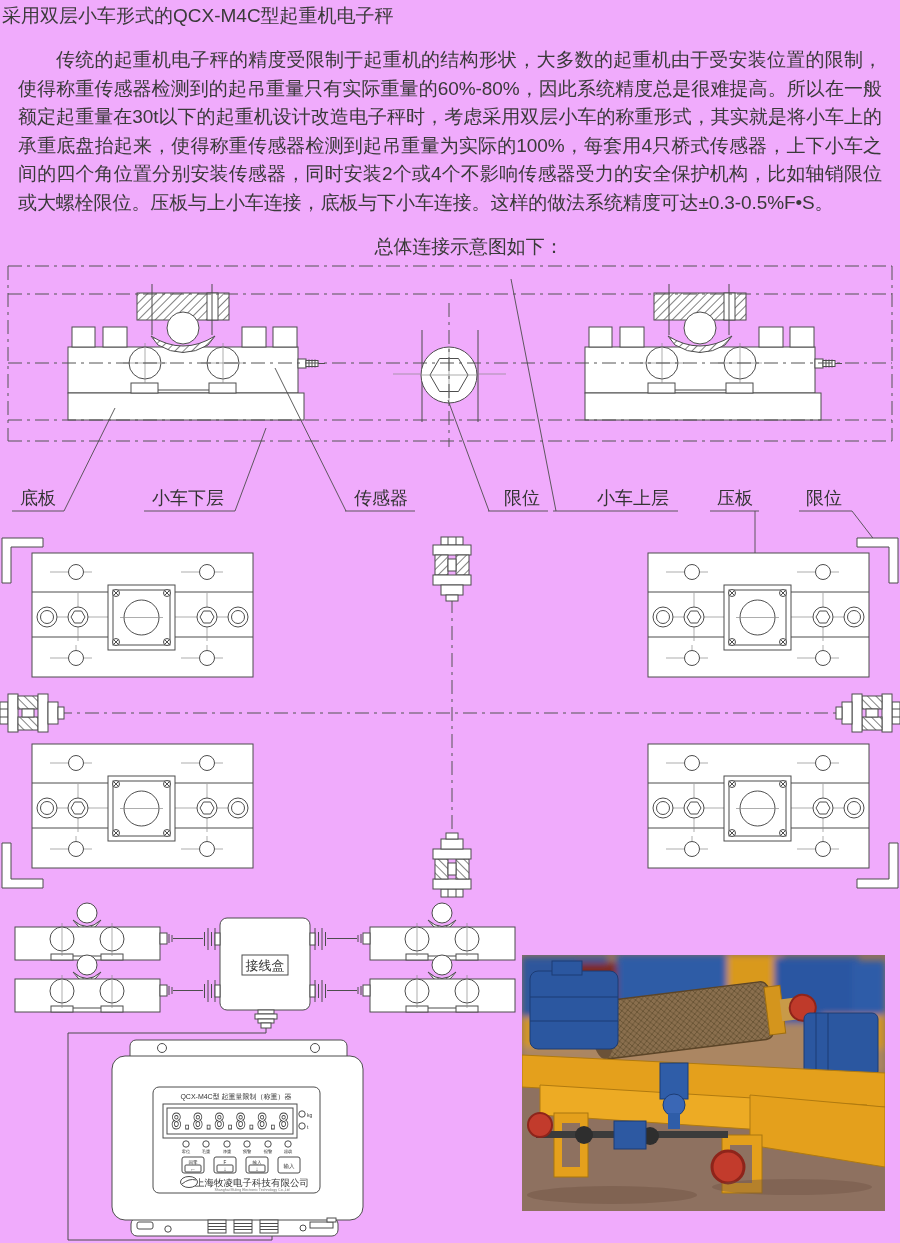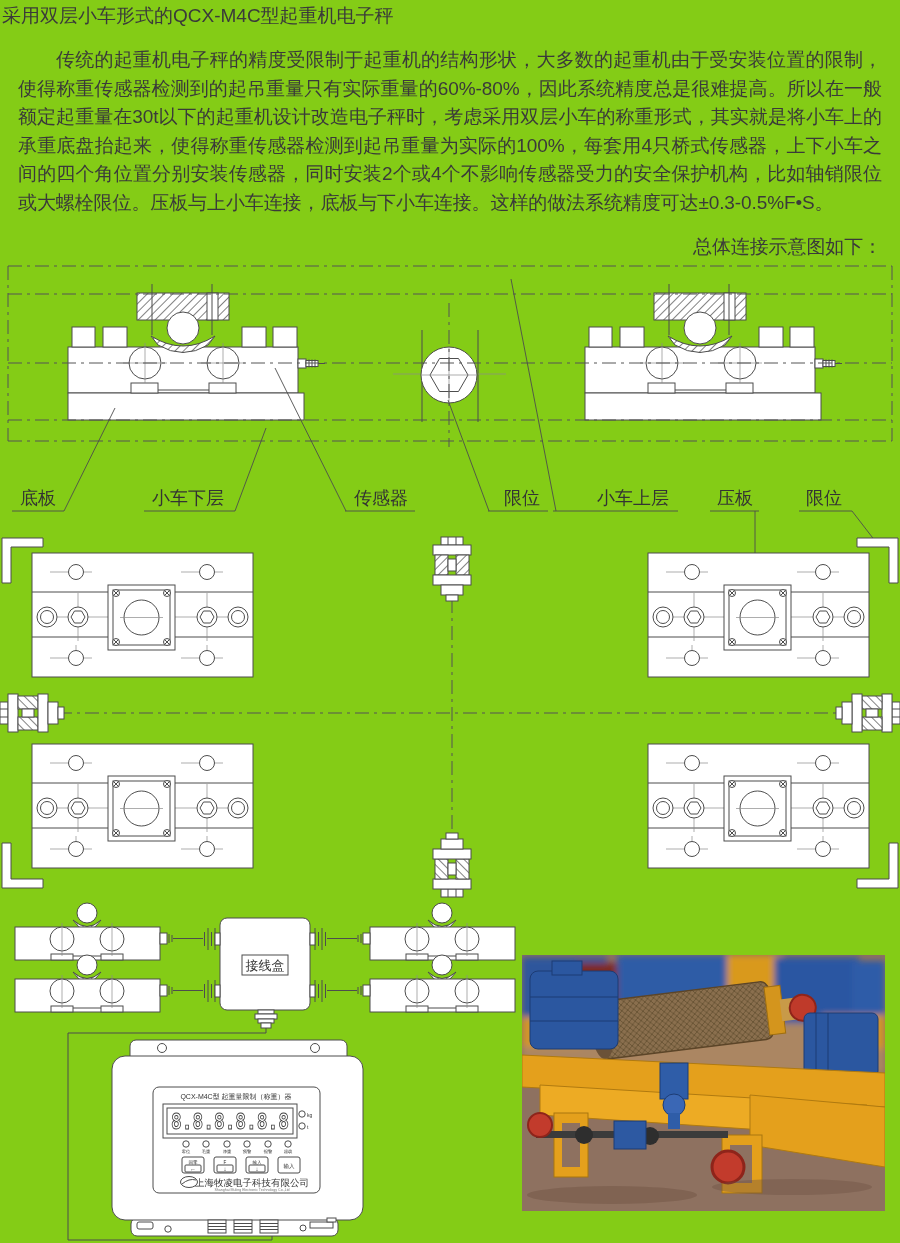--- a/index.html
+++ b/index.html
@@ -1,21 +1,21 @@
 <!DOCTYPE html>
 <html><head>
 <meta charset="utf-8">
 <style>
   html,body{margin:0;padding:0;background:#ffffff;}
-  .page{position:relative;width:900px;height:1243px;background:#84cc16;overflow:hidden;
+  .page{position:relative;width:900px;height:1243px;background:#f0abfc;overflow:hidden;
         font-family:"Liberation Sans","DejaVu Sans",sans-serif;color:#3a3a3a;}
   .textblock{position:absolute;left:2px;top:2px;width:896px;}
   .textblock h1{font-size:19px;font-weight:normal;margin:0;line-height:28px;}
   .textblock p{font-size:19px;margin:16px;line-height:28.5px;text-indent:2em;text-align:justify;letter-spacing:-0.1px;}
-  .textblock p.caption{text-align:right;}
+  .textblock p.caption{text-align:center;}
   svg{position:absolute;left:0;top:0;}
   .ln{stroke:#4d4d4d;stroke-width:1;fill:none;}
   .fw{stroke:#4d4d4d;stroke-width:1;fill:#ffffff;}
   .hatchf{stroke:#4d4d4d;stroke-width:1;fill:url(#hatch);}
   .thin{stroke:#8a8a8a;stroke-width:0.7;fill:none;}
   .dash{stroke:#555;stroke-width:1;fill:none;stroke-dasharray:14 5 3 5;}
   .dl{font-size:18px;fill:#333;text-anchor:middle;}
   .devtxt{fill:#333;}
 </style>
 </head>

